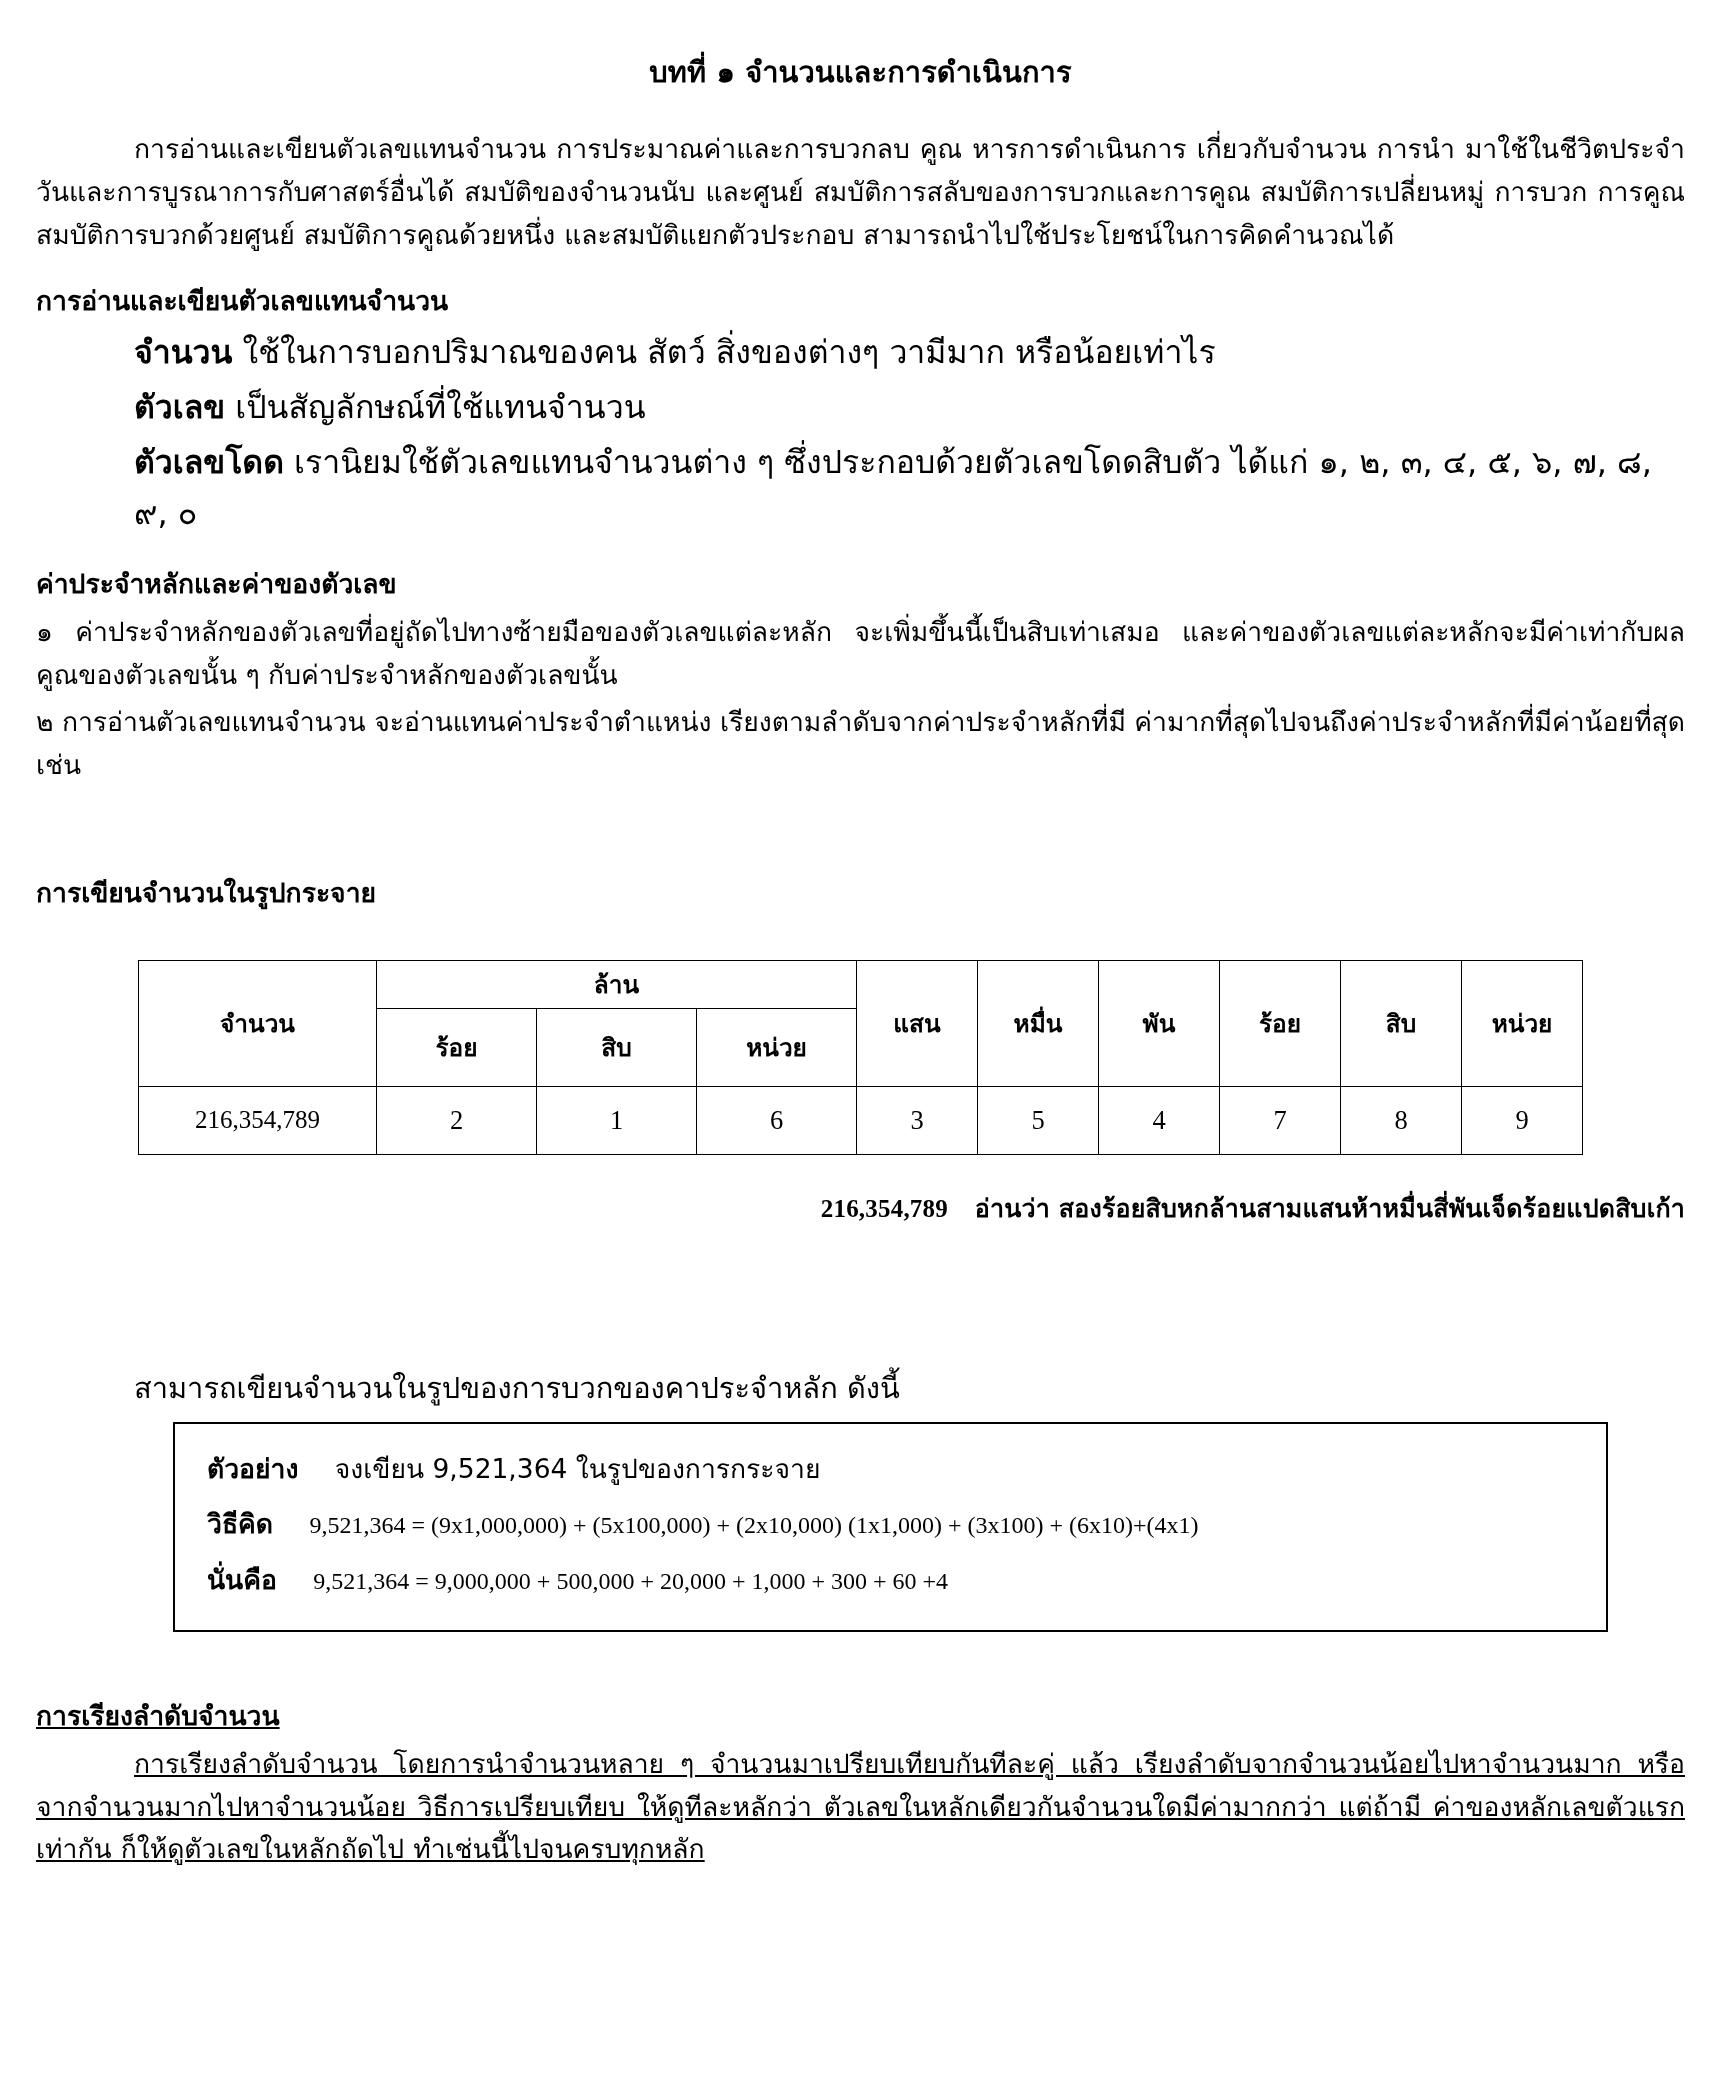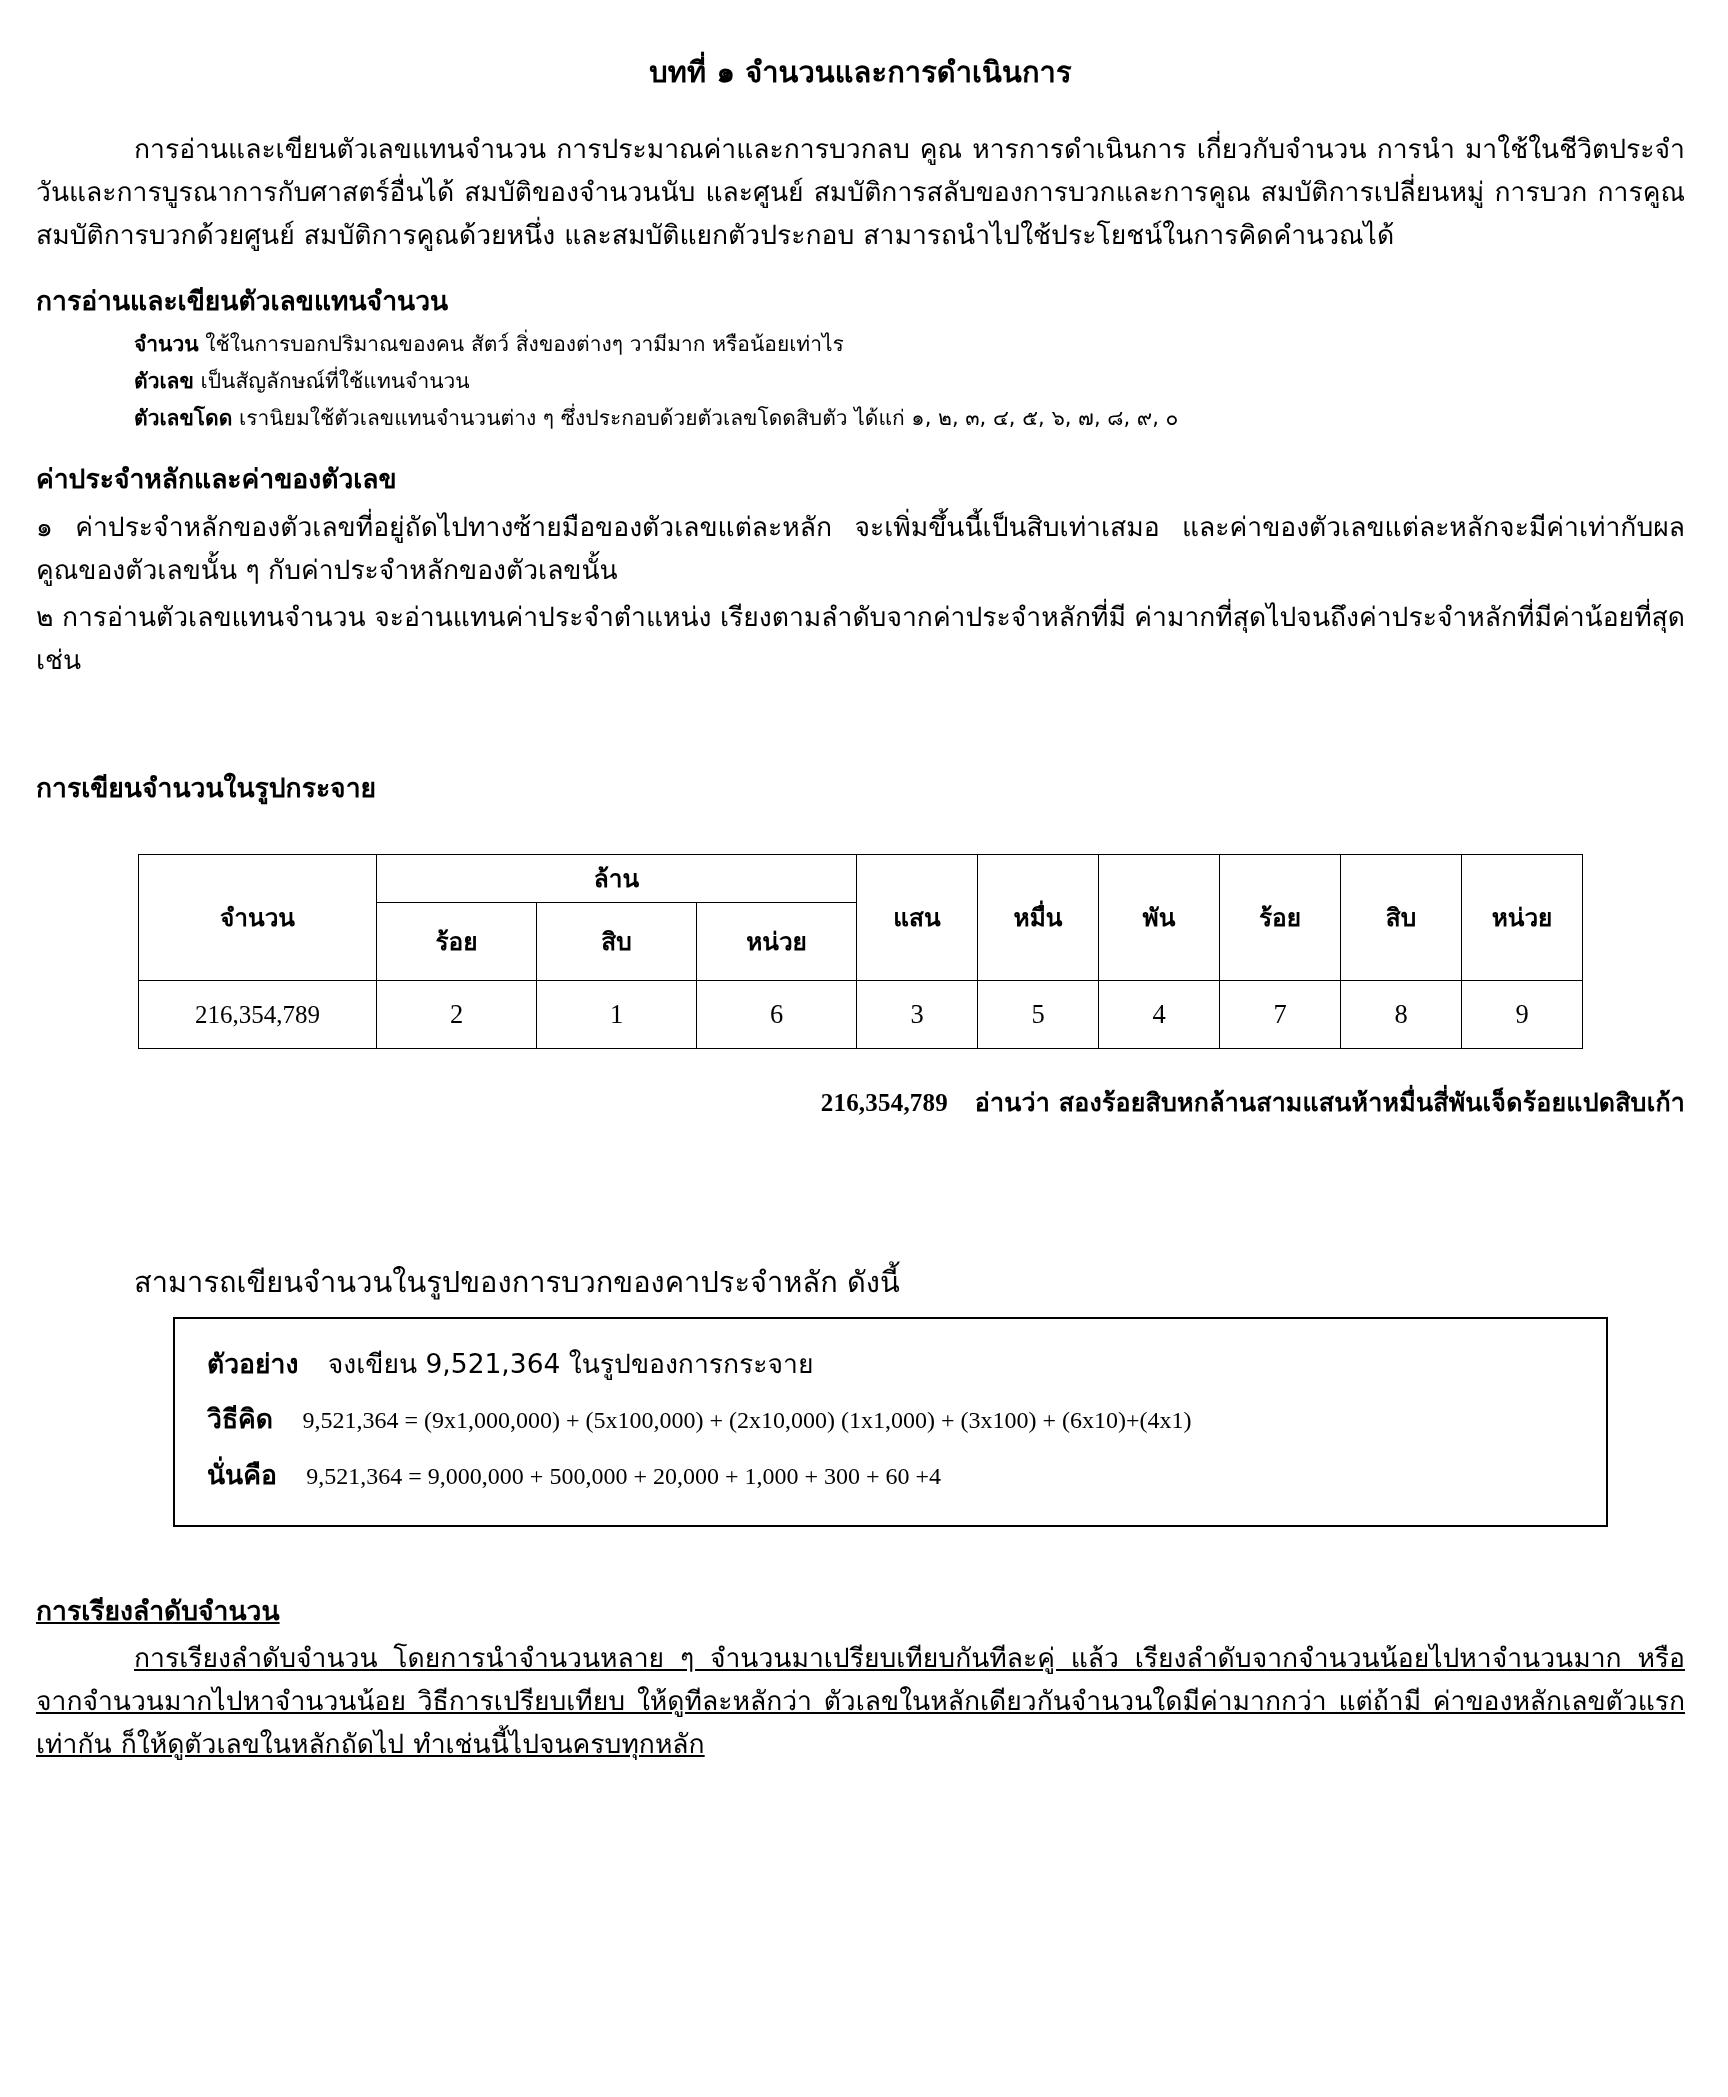--- a/index.html
+++ b/index.html
@@ -45,21 +45,21 @@
 
   .section-head {
     font-size: 26.5px;
     font-weight: bold;
     line-height: 1.5;
     margin: 24px 0 7px 0;
   }
   .section-head.gap-xl { margin-top: 86px; }
 
   .def-line {
-    font-size: 21px;
+    font-size: 32px;
     line-height: 1.62;
     margin: 0 0 2.8px 0;
     padding-left: 98px;
   }
   .def-line b { font-weight: bold; }
 
   .num-item {
     font-size: 26.5px;
     line-height: 1.62;
     margin: 0 0 4.2px 0;
@@ -124,21 +124,21 @@
   }
   .ex-row {
     font-size: 26.5px;
     line-height: 1.62;
     margin-bottom: 12.6px;
     white-space: nowrap;
   }
   .ex-row:last-child { margin-bottom: 0; }
   .ex-label {
     font-weight: bold;
-    margin-right: 21px;
+    margin-right: 28px;
   }
   .ex-math {
     font-family: Liberation Serif, serif;
     font-size: 24px;
   }
 
   .bottom-block { margin-top: 64px; text-decoration: underline; }
 </style>
 </head>
 <body>

